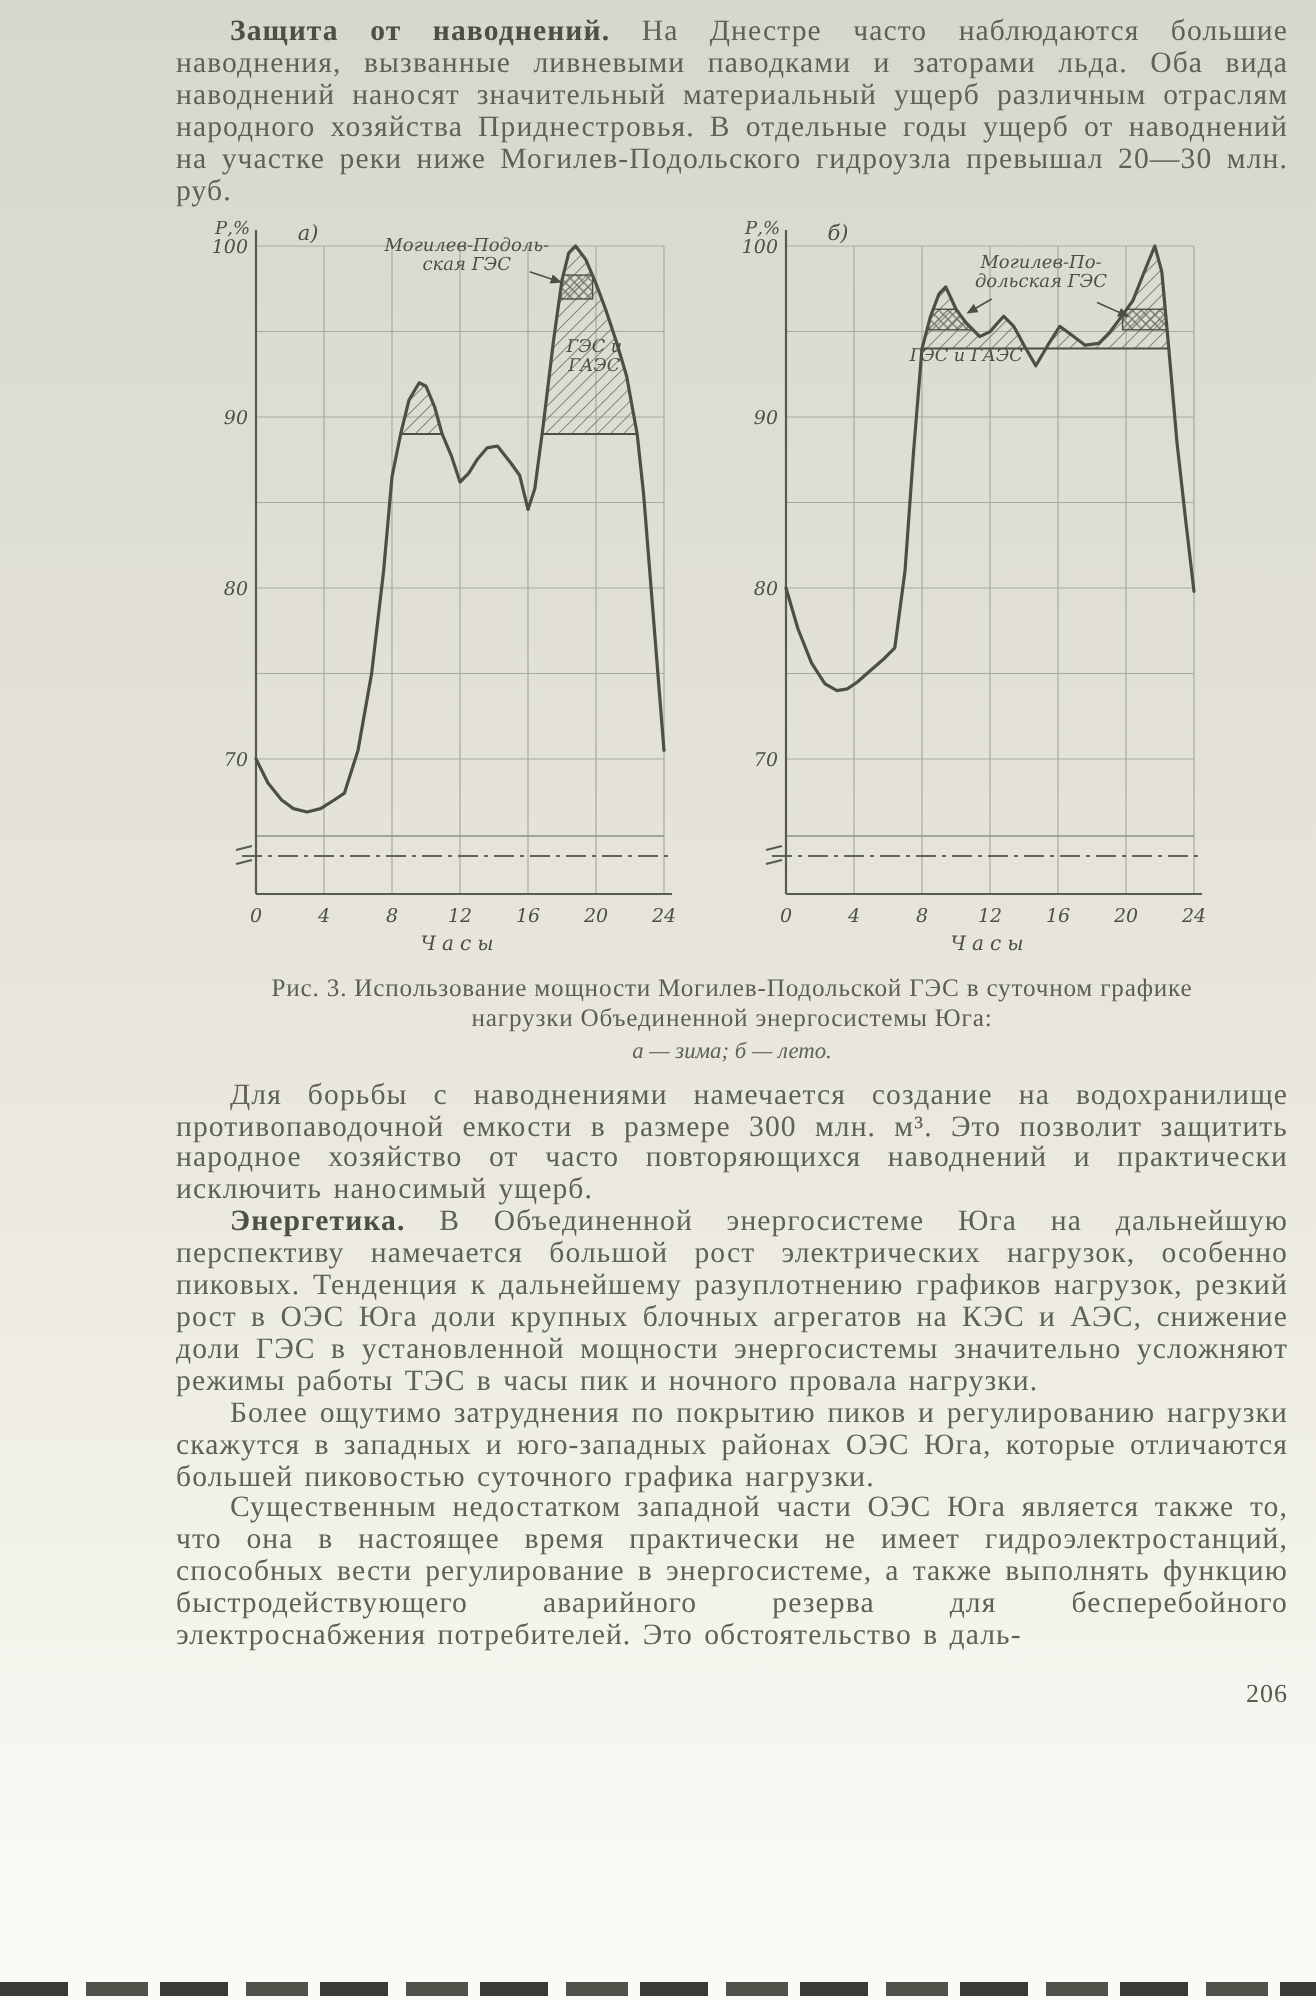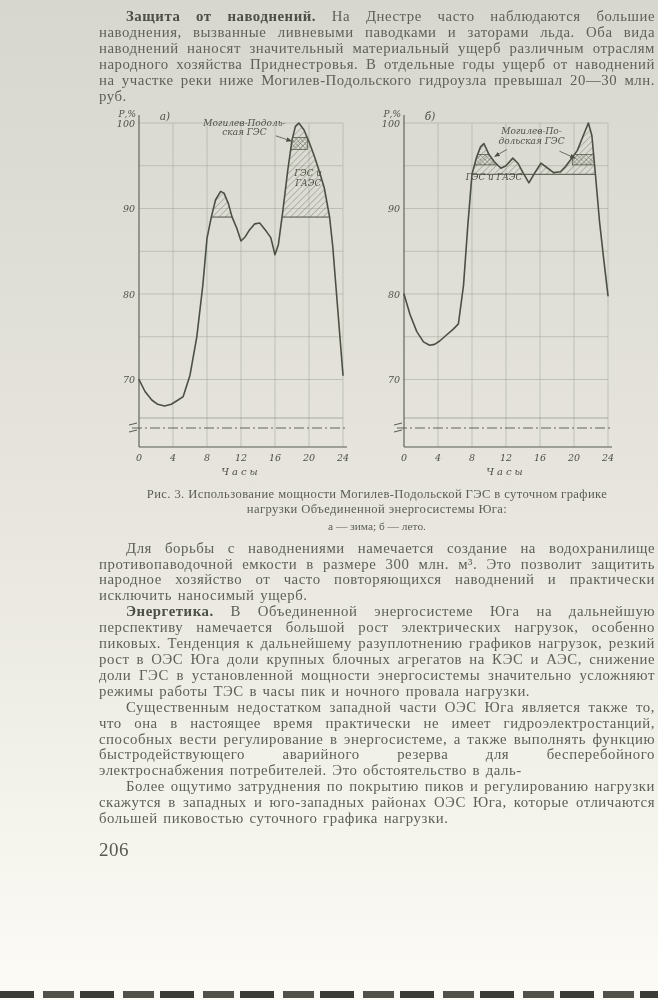--- a/index.html
+++ b/index.html
@@ -1,29 +1,29 @@
 <!DOCTYPE html>
 <html><head>
 <meta charset="utf-8">
 <style>
   html,body{margin:0;padding:0;}
   body{width:658px;height:1000px;background:#b0aea6;font-family:"Liberation Serif",serif;}
   .page{position:relative;width:658px;height:1000px;overflow:hidden;
     background:linear-gradient(180deg,#d8d7cf 0%,#deddd5 22%,#e7e5dd 50%,#f2f1ea 78%,#fbfaf4 97%);}
-  .content{position:absolute;left:99px;top:9px;width:556px;}
+  .content{position:absolute;left:88px;top:9px;width:556px;}
   .bp{margin:0;font-size:14.8px;line-height:15.9px;text-align:justify;color:#5d6156;
       letter-spacing:.55px;word-spacing:1.4px;text-indent:27px;}
   .lead{font-weight:bold;color:#4b4f45;}
   .figure{margin:5px 0 9px 0;}
   .charts{display:flex;gap:19px;margin-left:6px;}
   .chart{width:246px;height:372px;}
   .cap{margin:6px auto 0 auto;width:505px;text-align:center;font-size:12.6px;line-height:14.6px;
        color:#5a5e53;letter-spacing:.4px;}
-  .cap-sub{margin:3px auto 0 auto;text-align:center;font-size:11.4px;color:#5d6156;}
-  .pageno{margin-top:12px;font-size:19px;color:#565a50;letter-spacing:.5px;}
+  .cap-sub{margin:3px auto 0 auto;text-align:center;font-style:italic;font-size:11.4px;color:#5d6156;}
+  .pageno{margin-top:12px;font-size:13px;color:#565a50;letter-spacing:.5px;text-align:right;}
   .book-edge{position:absolute;left:0;bottom:2px;width:100%;height:7px;opacity:.88;
      background:repeating-linear-gradient(90deg,#21211c 0px,#21211c 34px,rgba(0,0,0,0) 34px,rgba(0,0,0,0) 43px,#3a3a33 43px,#3a3a33 74px,rgba(0,0,0,0) 74px,rgba(0,0,0,0) 80px);}
 </style>
 </head>
 <body>
 
 <div class="page">
   <div class="content">
 
     <p class="bp"><b class="lead">Защита от наводнений.</b> <span>На Днестре часто наблюдаются большие наводнения, вызванные ливневыми паводками и заторами льда. Оба вида наводнений наносят значительный материальный ущерб различным отраслям народного хозяйства Приднестровья. В отдельные годы ущерб от наводнений на участке реки ниже Могилев-Подольского гидроузла превышал 20—30 млн. руб.</span></p>
@@ -152,21 +152,21 @@
       </div>
       <div class="cap">Рис. 3. Использование мощности Могилев-Подольской ГЭС в суточном графике нагрузки Объединенной энергосистемы Юга:</div>
       <div class="cap-sub">а — зима;  б — лето.</div>
     </div>
 
     <p class="bp"><b class="lead"></b><span>Для борьбы с наводнениями намечается создание на водохранилище противопаводочной емкости в размере 300 млн. м³. Это позволит защитить народное хозяйство от часто повторяющихся наводнений и практически исключить наносимый ущерб.</span></p>
 
     <p class="bp"><b class="lead">Энергетика.</b> <span>В Объединенной энергосистеме Юга на дальнейшую перспективу намечается большой рост электрических нагрузок, особенно пиковых. Тенденция к дальнейшему разуплотнению графиков нагрузок, резкий рост в ОЭС Юга доли крупных блочных агрегатов на КЭС и АЭС, снижение доли ГЭС в установленной мощности энергосистемы значительно усложняют режимы работы ТЭС в часы пик и ночного провала нагрузки.</span></p>
 
 
+    <p class="bp"><b class="lead"></b><span>Более ощутимо затруднения по покрытию пиков и регулированию нагрузки скажутся в западных и юго-западных районах ОЭС Юга, которые отличаются большей пиковостью суточного графика нагрузки.</span></p>
+
     <p class="bp"><b class="lead"></b><span>Существенным недостатком западной части ОЭС Юга является также то, что она в настоящее время практически  не имеет гидроэлектростанций, способных вести регулирование в энергосистеме,  а также выполнять функцию быстродействующего аварийного резерва для бесперебойного электроснабжения потребителей.  Это обстоятельство  в даль-</span></p>
-
-    <p class="bp"><b class="lead"></b><span>Более ощутимо затруднения по покрытию пиков и регулированию нагрузки скажутся в западных и юго-западных районах ОЭС Юга, которые отличаются большей пиковостью суточного графика нагрузки.</span></p>
 
     <div class="pageno">206</div>
   </div>
 
   <div class="book-edge"></div>
 </div>
 
 </body></html>

